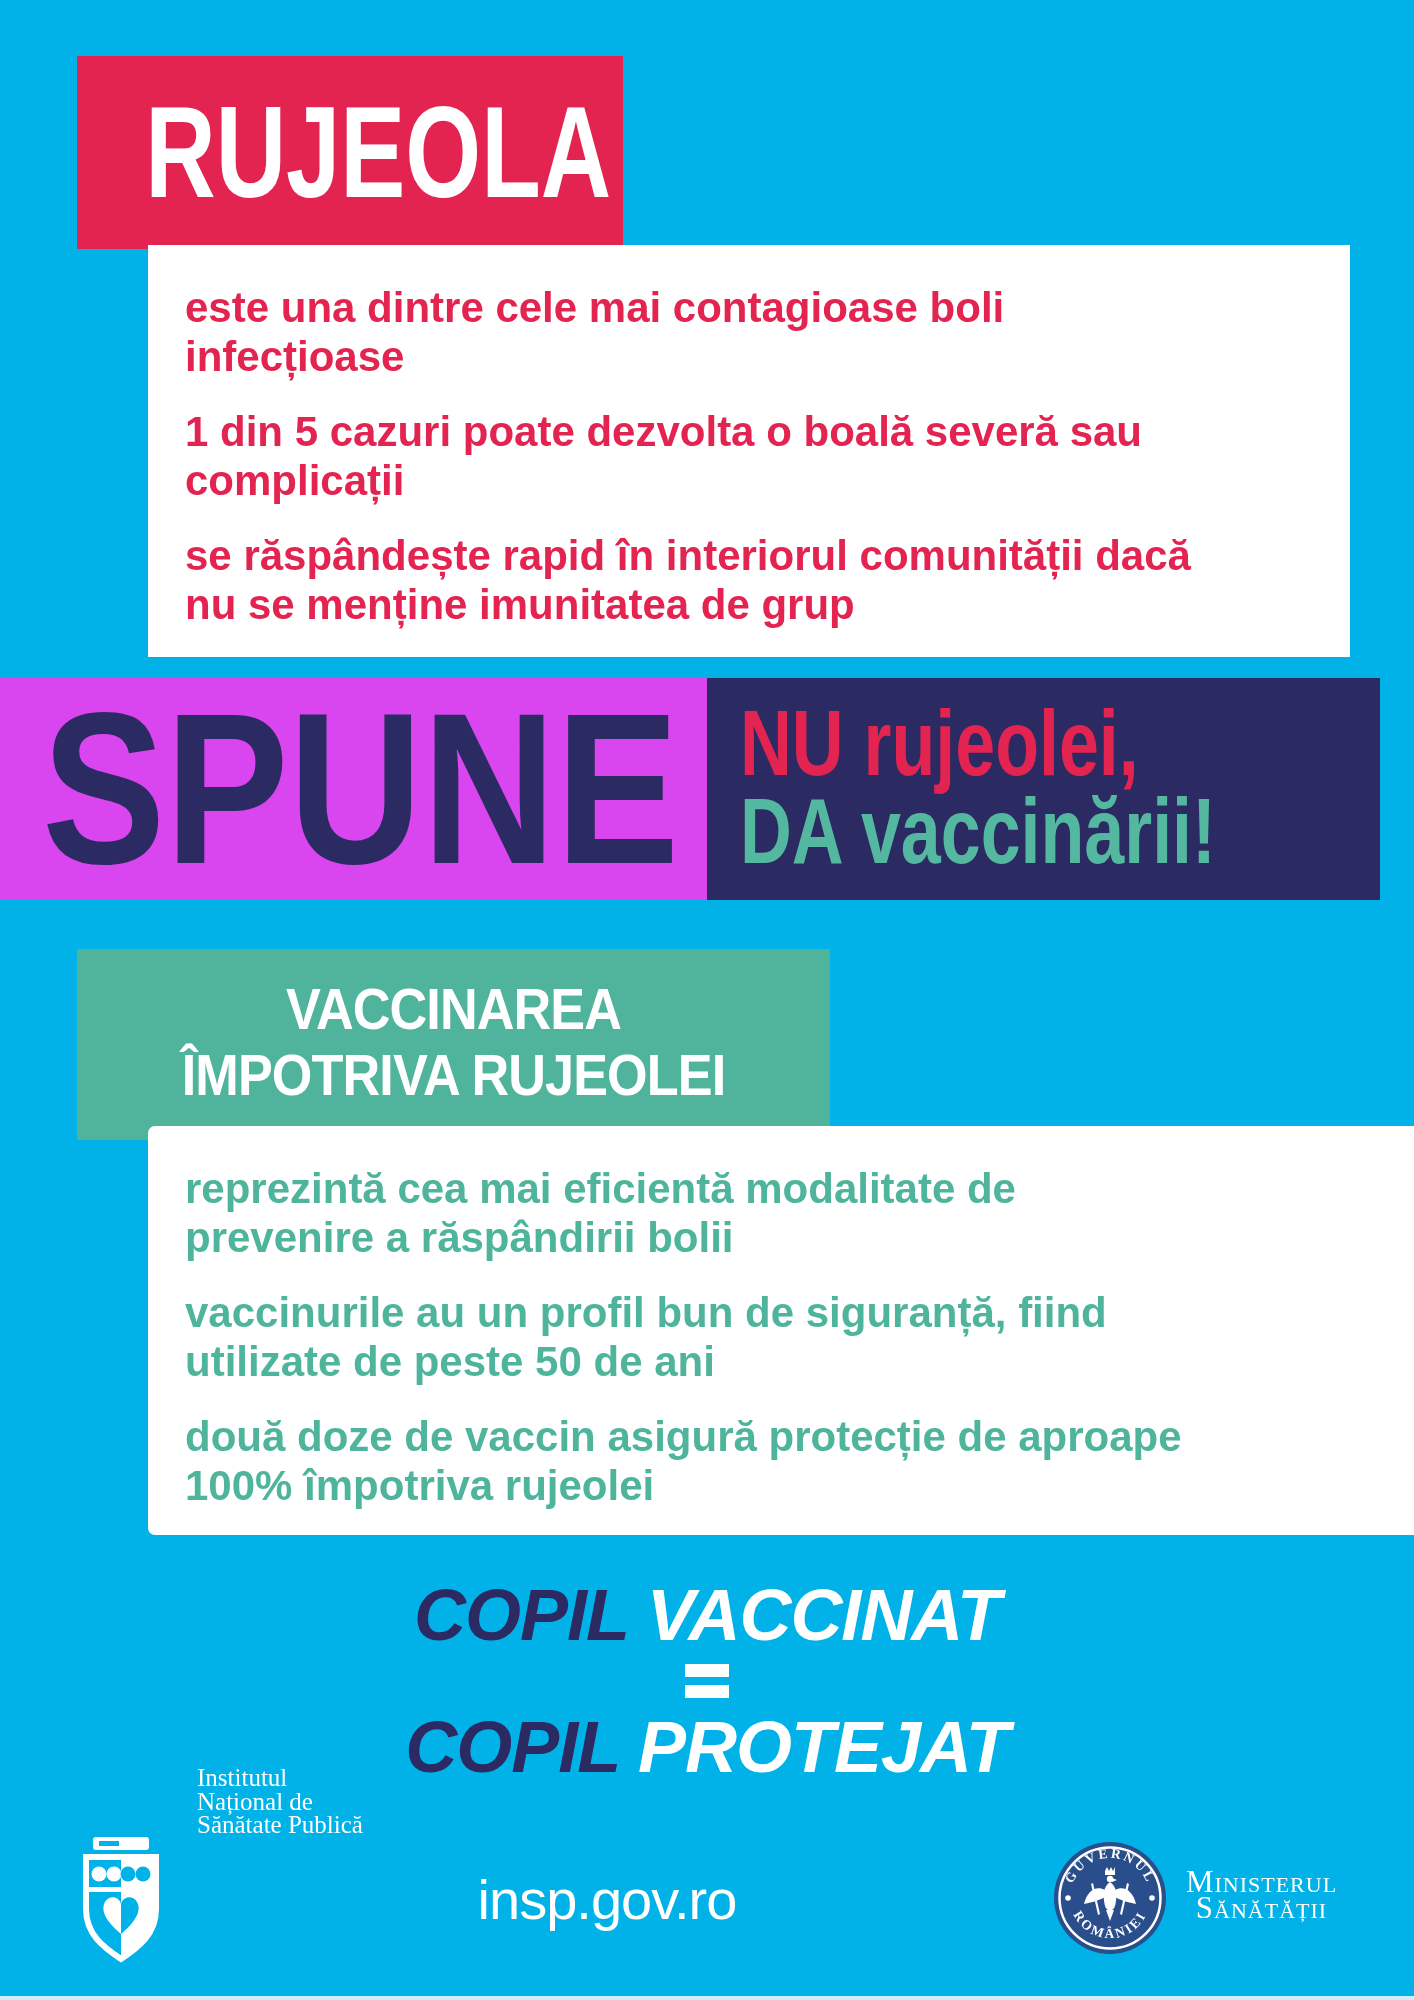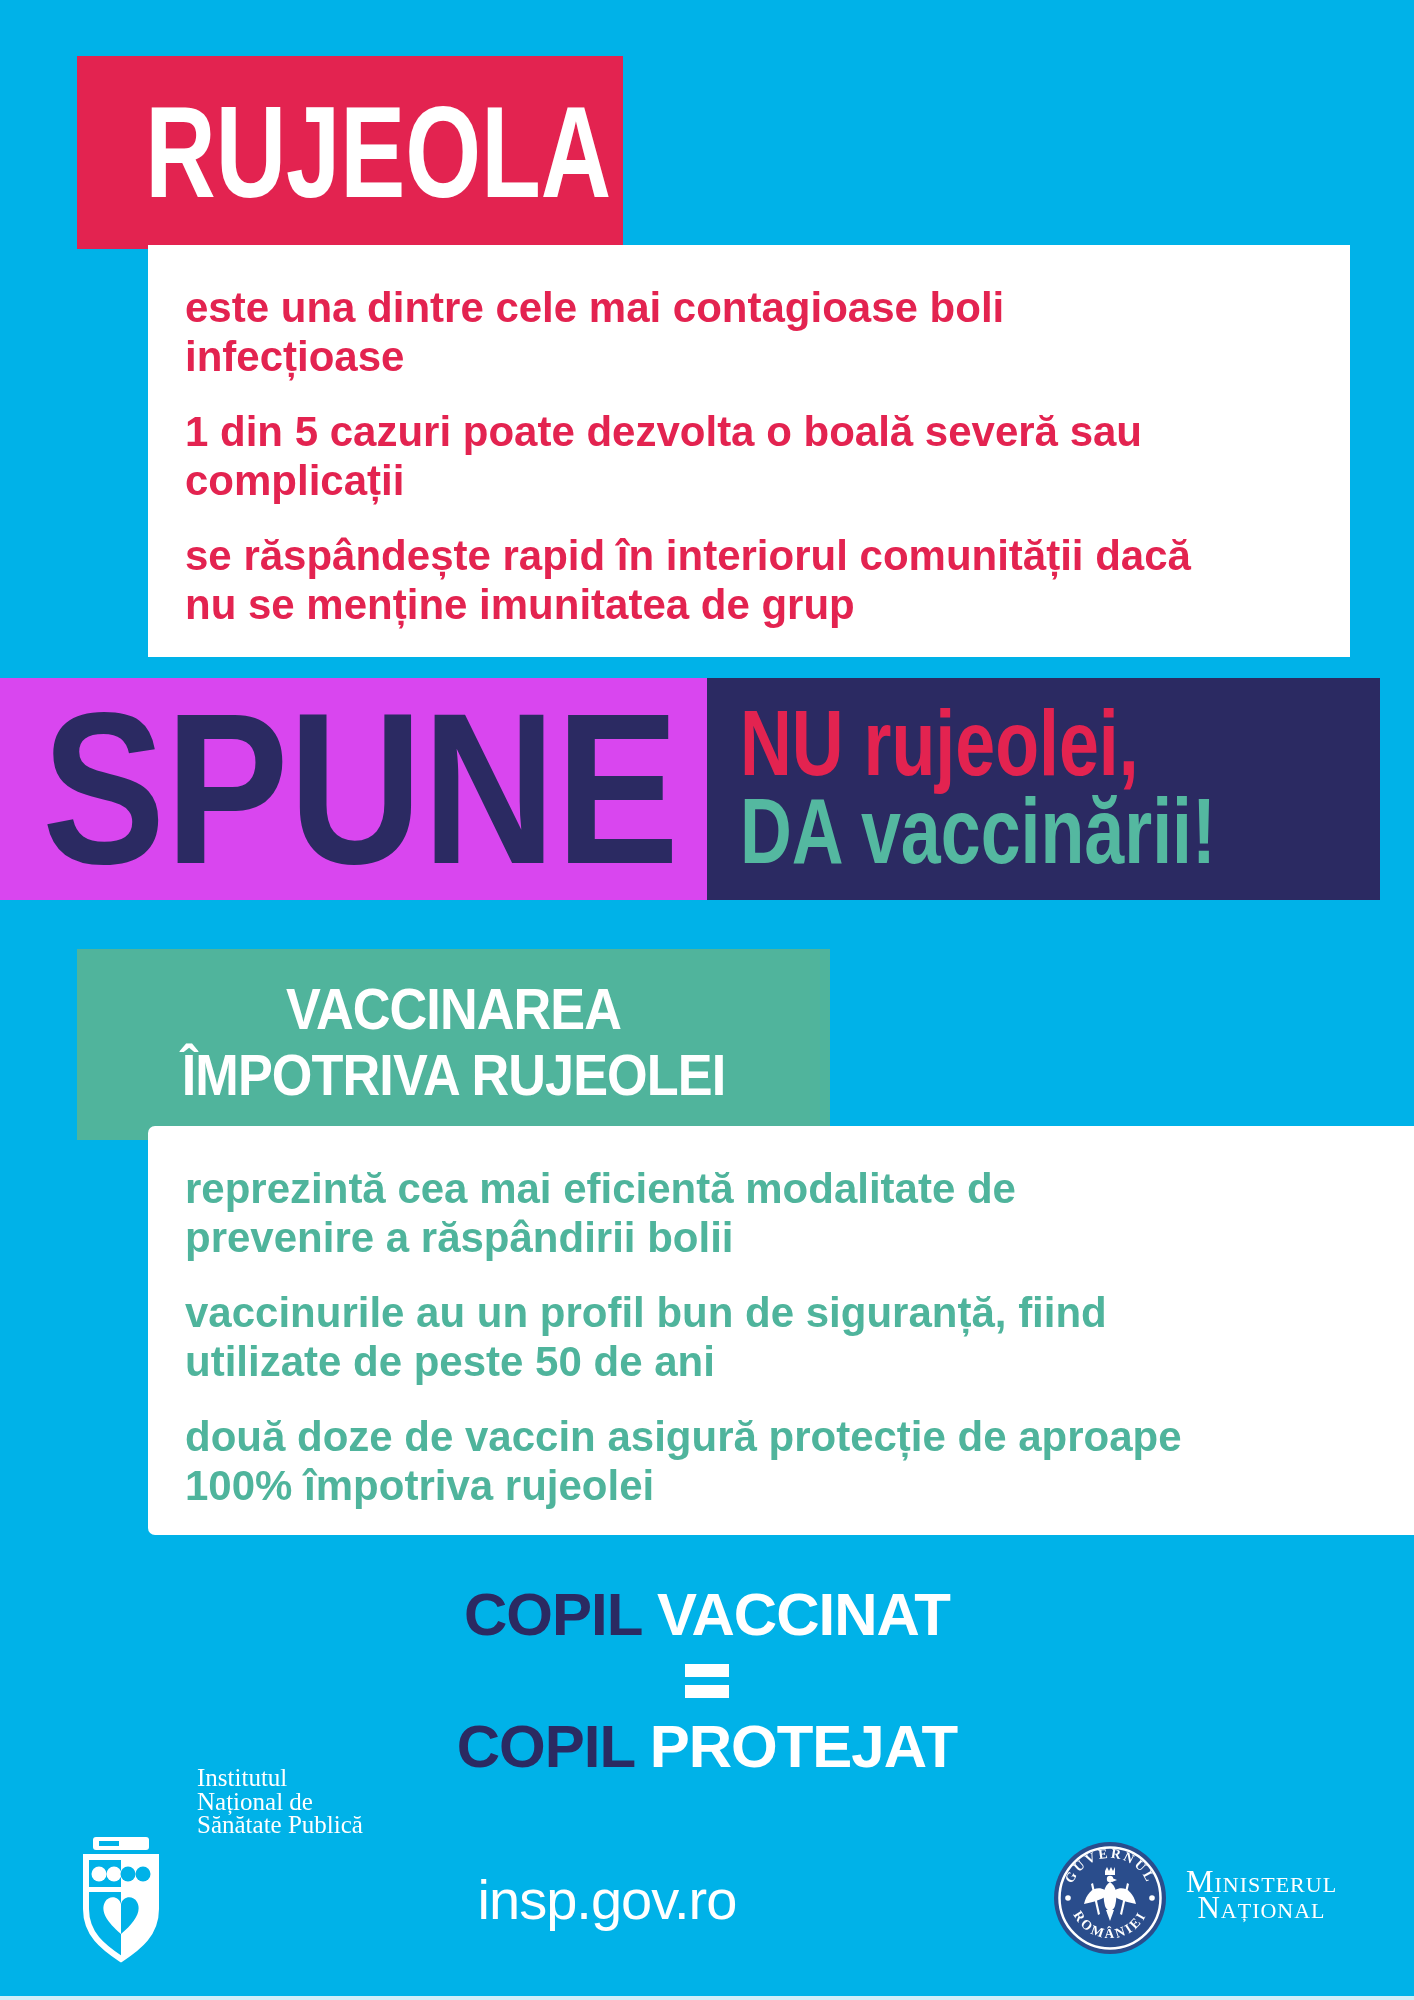--- a/index.html
+++ b/index.html
@@ -37,21 +37,21 @@
   .say-yes{color:#54B8A0;}
   
   .green-box{position:absolute;left:77px;top:949px;width:753px;height:191px;background:#50B49C;}
   .green-heading{
     display:block;width:100%;padding-top:27px;text-align:center;color:#fff;font-weight:bold;
     font-size:58px;line-height:66px;letter-spacing:-1px;white-space:pre-line;
     transform:scaleX(0.9);transform-origin:center top;
   }
   
   .slogan{position:absolute;left:0;top:1572px;width:1414px;text-align:center;font-weight:bold;}
-  .slogan-line{font-size:60px;line-height:86px;letter-spacing:-1px;white-space:nowrap;}
+  .slogan-line{font-size:72px;line-height:86px;letter-spacing:-1px;white-space:nowrap;font-style:italic;}
   .slogan .navy{color:#2B2A62;}
   .slogan .white{color:#fff;}
   .equals{height:34px;margin:6px 0;position:relative;}
   .equals .bar{display:block;width:44px;height:13px;background:#fff;margin:0 auto;}
   .equals .bar + .bar{margin-top:8px;}
   .sr{position:absolute;width:1px;height:1px;overflow:hidden;clip:rect(0 0 0 0);white-space:nowrap;}
   
   .insp-logo{position:absolute;left:76px;top:1833px;width:90px;height:130px;}
   .insp-name{
     position:absolute;left:197px;top:1766px;color:#fff;
@@ -177,17 +177,17 @@
       <path d="M0,-16 C6,-12 8,-4 5,8 C3,14 -3,14 -5,8 C-8,-4 -6,-12 0,-16 Z"></path>
       <path d="M-5,-8 C-14,-13 -23,-7 -26,6 C-17,4 -9,2 -4,-2 Z"></path>
       <path d="M5,-8 C14,-13 23,-7 26,6 C17,4 9,2 4,-2 Z"></path>
       <path d="M-4,12 L0,23 L4,12 Z"></path>
       <path d="M-17,-15 L-10,16 L-12,17 L-19,-14 Z"></path>
       <path d="M17,-15 L10,16 L12,17 L19,-14 Z"></path>
     </g>
   </svg>
 
   <div class="ministry">Ministerul
-Național</div>
+Sănătății</div>
 
   <div class="bottom-edge"></div>
 
 </div>
 
 </body></html>

